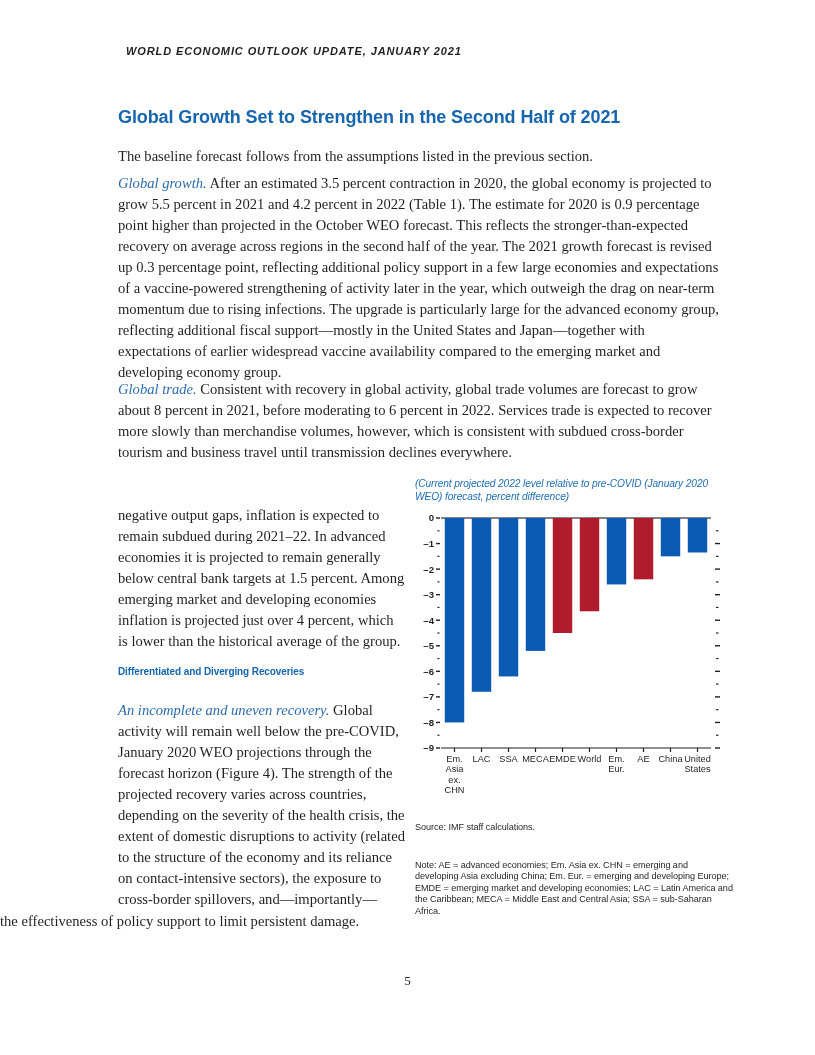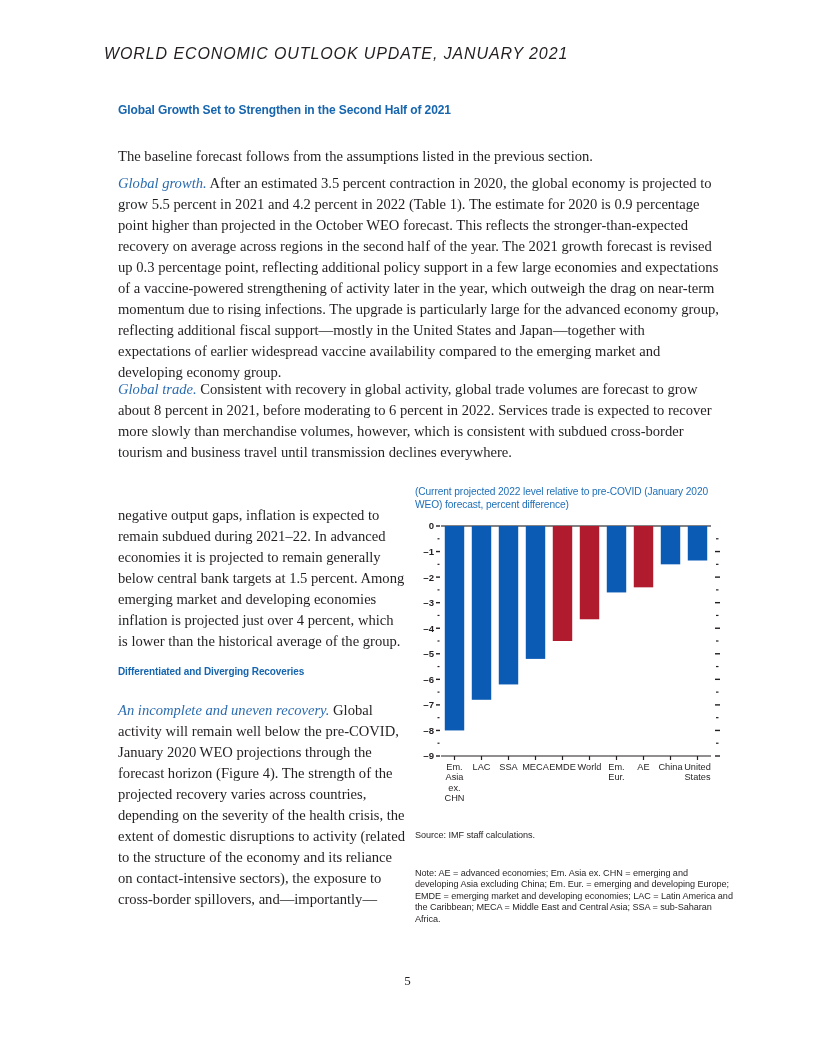--- a/index.html
+++ b/index.html
@@ -19,44 +19,44 @@
   .page {
     position: absolute;
     left: 0; top: 0;
     width: 815px;
     height: 1055px;
   }
 
   
   .running-header {
     position: absolute;
-    left: 104px;
+    left: 126px;
     top: 45px;
     width: 600px;
     font-family: "Liberation Sans", sans-serif;
     font-style: italic;
-    font-weight: normal;
-    font-size: 16px;
+    font-weight: bold;
+    font-size: 11px;
     letter-spacing: 0.9px;
     color: #231f20;
     white-space: nowrap;
   }
 
   
   .h-section {
     position: absolute;
     font-family: "Liberation Sans", sans-serif;
     font-weight: bold;
     color: #1665af;
     letter-spacing: -0.1px;
   }
   #main-heading {
     left: 118px;
     top: 95px;
-    font-size: 12px;
+    font-size: 18px;
     width: 620px;
   }
   #sub-heading {
     left: 118px;
     top: 658px;
     font-size: 10px;
     width: 300px;
   }
 
   
@@ -105,24 +105,25 @@
   .fig-title {
     font-family: "Liberation Sans", sans-serif;
     font-weight: bold;
     font-size: 11.4px;
     color: #1665af;
     line-height: 14px;
     letter-spacing: -0.1px;
   }
   .fig-subtitle {
     font-family: "Liberation Sans", sans-serif;
+    font-style: italic;
     font-size: 10.2px;
     color: #1f6fb8;
     line-height: 13px;
-    margin-top: 8px;
+    margin-top: 0;
     letter-spacing: -0.1px;
   }
 
   
   #chart-wrap {
     position: relative;
     width: 318px;
     height: 300px;
     margin-top: 7px;
   }
@@ -154,20 +155,21 @@
 
   <p class="body-text full-col" id="para-global-trade"><span class="lead-in">Global trade.</span><span> Consistent with recovery in global activity, global trade volumes are forecast to grow about 8 percent in 2021, before moderating to 6 percent in 2022. Services trade is expected to recover more slowly than merchandise volumes, however, which is consistent with subdued cross-border tourism and business travel until transmission declines everywhere.</span></p>
 
 
   <p class="body-text left-col" id="para-inflation-body">negative output gaps, inflation is expected to remain subdued during 2021–22. In advanced economies it is projected to remain generally below central bank targets at 1.5 percent. Among emerging market and developing economies inflation is projected just over 4 percent, which is lower than the historical average of the group.</p>
 
   <h2 class="h-section" id="sub-heading">Differentiated and Diverging Recoveries</h2>
 
   <p class="body-text left-col" id="para-uneven"><span class="lead-in">An incomplete and uneven recovery.</span><span> Global activity will remain well below the pre-COVID, January 2020 WEO projections through the forecast horizon (Figure 4). The strength of the projected recovery varies across countries, depending on the severity of the health crisis, the extent of domestic disruptions to activity (related to the structure of the economy and its reliance on contact-intensive sectors), the exposure to cross-border spillovers, and—importantly—</span></p>
 
+  <p class="body-text" id="para-tail">the effectiveness of policy support to limit persistent damage.</p>
 
   <div id="figure-block">
 
 
     <div class="fig-subtitle">(Current projected 2022 level relative to pre-COVID (January 2020 WEO) forecast, percent difference)</div>
 
     <div id="chart-wrap">
       <svg id="chart-svg" width="318" height="300" viewBox="0 0 318 300">
           <line x1="26" y1="8" x2="296" y2="8" stroke="#58595b" stroke-width="1.4"></line>
           <line x1="26" y1="238" x2="296" y2="238" stroke="#231f20" stroke-width="1.2"></line>

